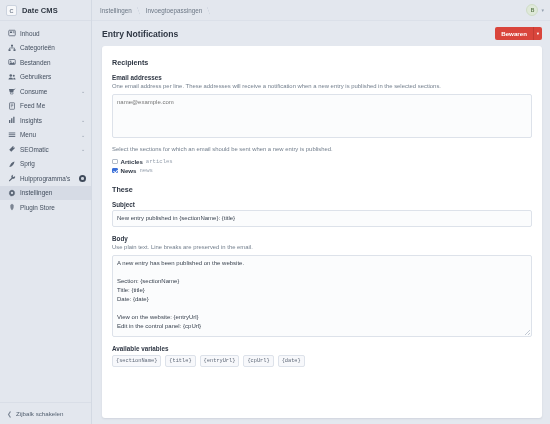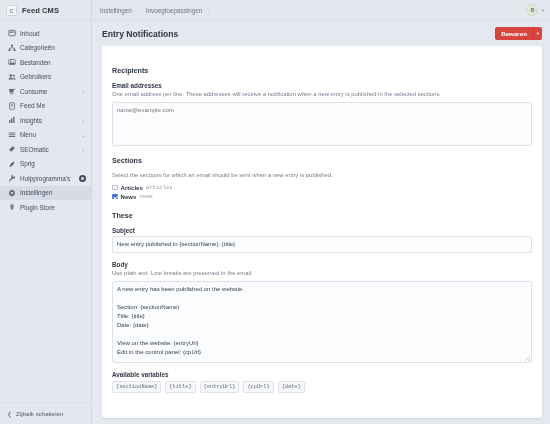--- a/index.html
+++ b/index.html
@@ -116,21 +116,21 @@
   
   #cardwrap { flex: 1 1 auto; padding: 0 8px 6px 10px; overflow: hidden; }
   #card {
     background: #fff; border-radius: 3px; height: 100%;
     box-shadow: 0 1px 2px rgba(40,50,70,.10);
     padding: 8px 10px 0 10px;
     overflow: hidden;
   }
   .sect-title {
     font-size: 7.2px; font-weight: bold; color: #2f3744;
-    margin: 12px 0 7px 0;
+    margin: 4px 0 7px 0;
   }
   .sect-title.spaced { margin-top: 10px; }
   .field { margin-bottom: 8px; }
   .flabel { font-size: 6.3px; font-weight: bold; color: #2f3744; margin-bottom: 2px; }
   .fhelp { font-size: 5.9px; color: #737f8d; margin-bottom: 3px; line-height: 1.35; }
 
   .inputbox {
     width: 100%; background: #fbfcfd;
     border: 1px solid #dde2ea; border-radius: 2px;
     font-family: "Liberation Sans", sans-serif;
@@ -176,21 +176,21 @@
 </style>
 </head>
 <body>
 
 <div id="app">
 
   <aside id="sidebar">
 
     <div class="brand">
       <div class="brand-logo">C</div>
-      <div class="brand-name">Feed CMS</div>
+      <div class="brand-name">Date CMS</div>
     </div>
 
     <nav id="navlist">
 
       <div class="nav-item">
         <span class="nav-ico">
           <svg viewBox="0 0 16 16">
               <rect x="1.5" y="2.5" width="13" height="11" rx="1.5" fill="none" stroke="currentColor" stroke-width="1.6"></rect>
               <rect x="4" y="5" width="4" height="3" fill="currentColor"></rect>
               <rect x="9.5" y="5" width="3.5" height="1.2" fill="currentColor"></rect>
@@ -371,21 +371,20 @@
       <div id="card">
 
         <div class="sect-title">Recipients</div>
 
         <div class="field">
           <div class="flabel">Email addresses</div>
           <div class="fhelp">One email address per line. These addresses will receive a notification when a new entry is published in the selected sections.</div>
           <textarea class="inputbox ta-emails ph" placeholder="name@example.com" style=""></textarea>
         </div>
 
-        <div class="sect-title spaced">Sections</div>
         <div class="fhelp">Select the sections for which an email should be sent when a new entry is published.</div>
 
         <div class="check-row">
           <span class="cbox"></span>
           <span class="cb-name">Articles</span>
           <span class="cb-handle">articles</span>
         </div>
         <div class="check-row">
           <span class="cbox on"></span>
           <span class="cb-name">News</span>

